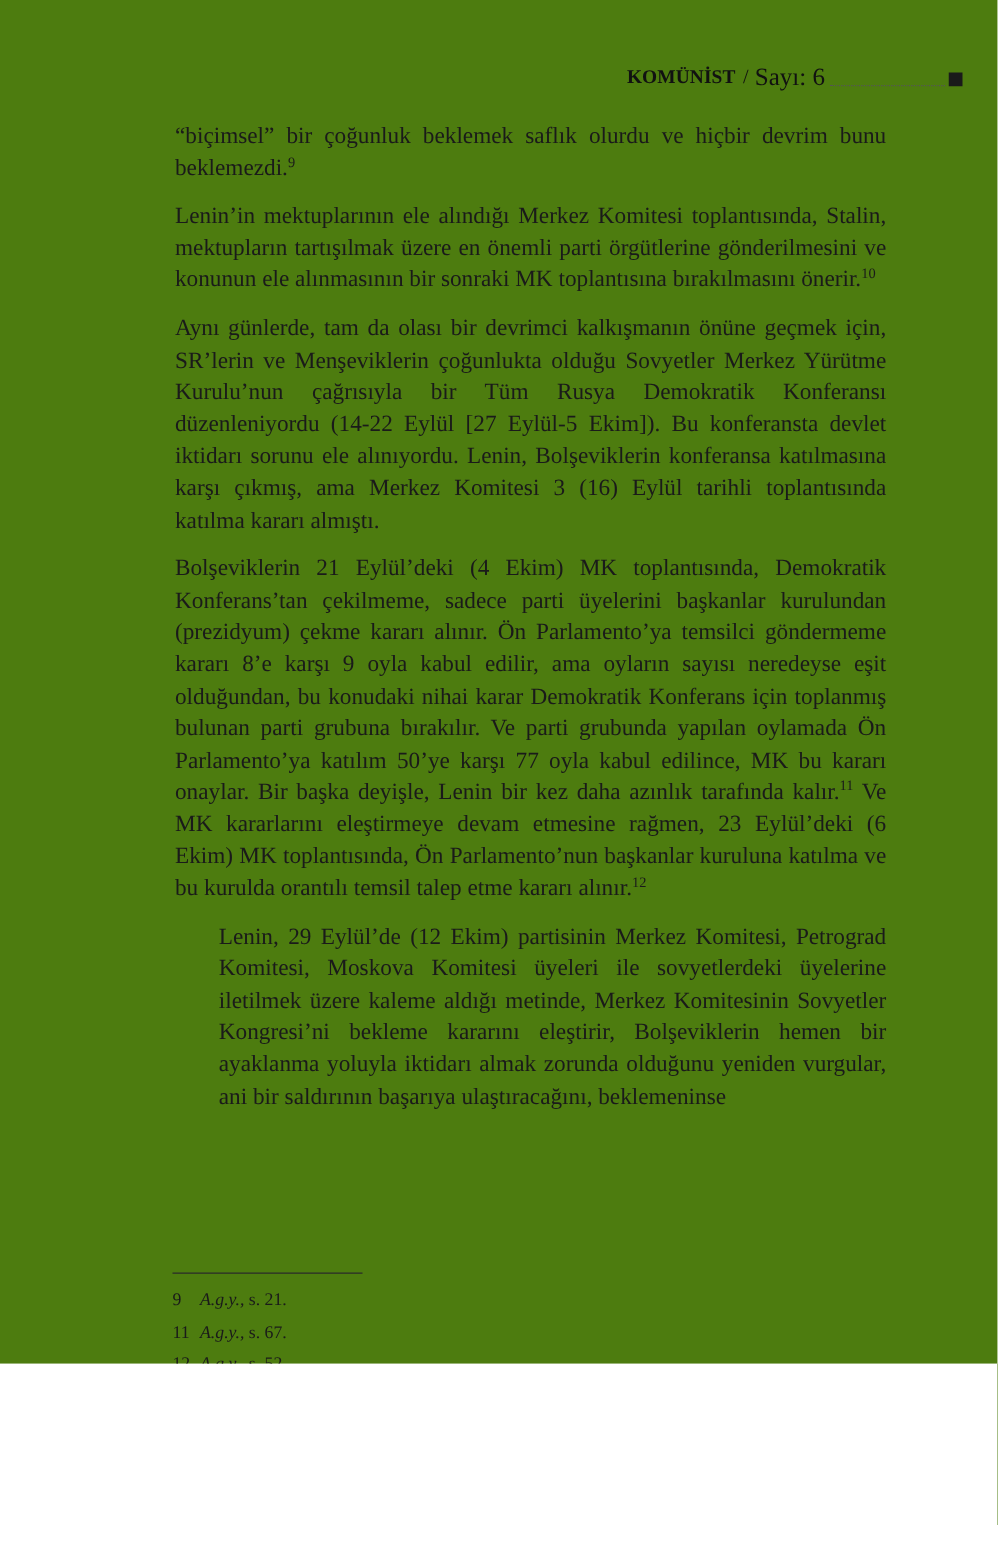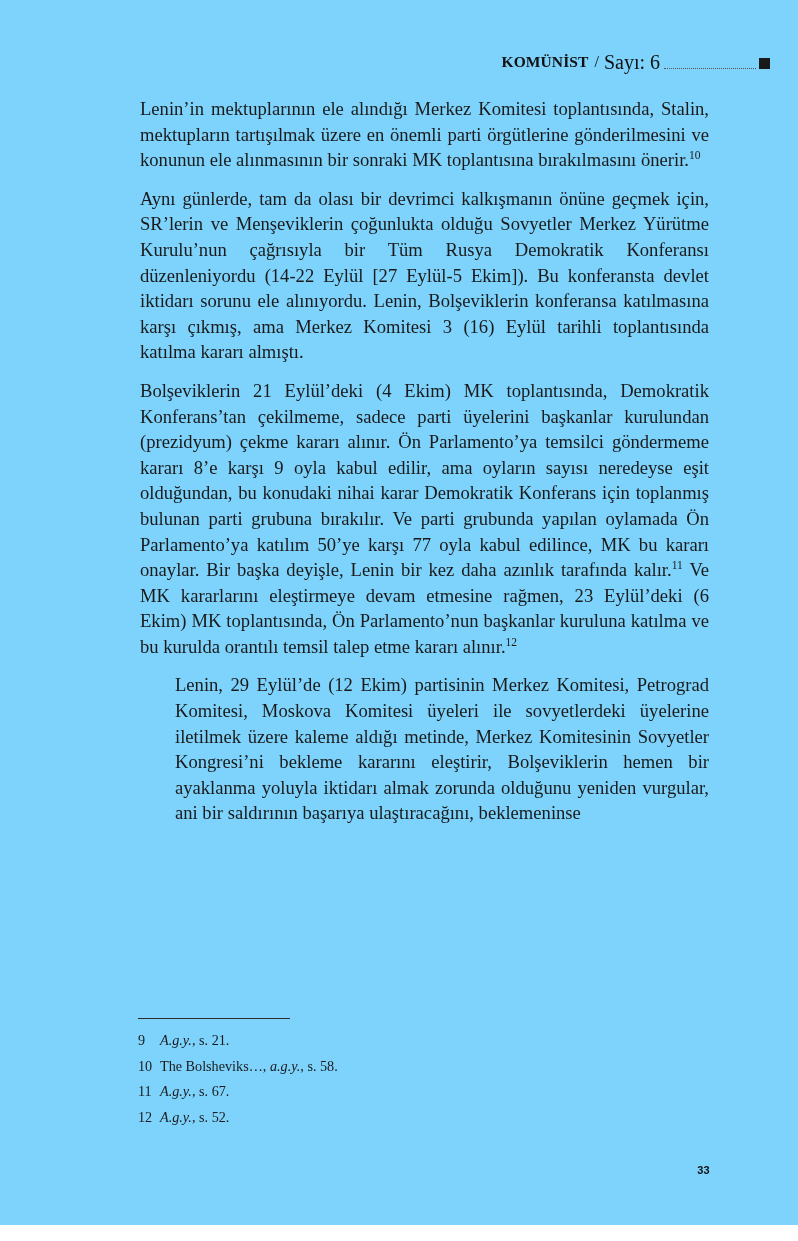--- a/index.html
+++ b/index.html
@@ -3,22 +3,22 @@
 <meta charset="utf-8">
 <style>
   html, body {
     margin: 0;
     padding: 0;
     background: #ffffff;
   }
   .page {
     position: relative;
     width: 798px;
-    height: 1225px;
-    background: #7dd3fc;
+    height: 1091px;
+    background: #4d7c0f;
     overflow: hidden;
     font-family: "Liberation Serif", "DejaVu Serif", serif;
     color: #1a1a1a;
     box-sizing: border-box;
   }
 
   
   .runhead {
     position: absolute;
     left: 140px;
@@ -138,38 +138,38 @@
   <div class="runhead">
     <span class="runhead-title">KOMÜNİST</span>
     <span class="runhead-sep">/</span>
     <span class="runhead-issue">Sayı: 6</span>
     <span class="runhead-dots"></span>
     <span class="runhead-square"></span>
   </div>
 
   <div class="column">
 
+    <p class="body-par"><span>“biçimsel” bir çoğunluk beklemek saflık olurdu ve hiçbir devrim bunu beklemezdi.</span><sup>9</sup></p>
 
     <p class="body-par"><span>Lenin’in mektuplarının ele alındığı Merkez Komitesi toplantısında, Stalin, mektupların tartışılmak üzere en önemli parti örgütlerine gönderilmesini ve konunun ele alınmasının bir sonraki MK toplantısına bırakılmasını önerir.</span><sup>10</sup></p>
 
     <p class="body-par"><span>Aynı günlerde, tam da olası bir devrimci kalkışmanın önüne geçmek için, SR’lerin ve Menşeviklerin çoğunlukta olduğu Sovyetler Merkez Yürütme Kurulu’nun çağrısıyla bir Tüm Rusya Demokratik Konferansı düzenleniyordu (14-22 Eylül [27 Eylül-5 Ekim]). Bu konferansta devlet iktidarı sorunu ele alınıyordu. Lenin, Bolşeviklerin konferansa katılmasına karşı çıkmış, ama Merkez Komitesi 3 (16) Eylül tarihli toplantısında katılma kararı almıştı.</span></p>
 
 
     <p class="body-par"><span>Bolşeviklerin 21 Eylül’deki (4 Ekim) MK toplantısında, Demokratik Konferans’tan çekilmeme, sadece parti üyelerini başkanlar kurulundan (prezidyum) çekme kararı alınır. Ön Parlamento’ya temsilci göndermeme kararı 8’e karşı 9 oyla kabul edilir, ama oyların sayısı neredeyse eşit olduğundan, bu konudaki nihai karar Demokratik Konferans için toplanmış bulunan parti grubuna bırakılır. Ve parti grubunda yapılan oylamada Ön Parlamento’ya katılım 50’ye karşı 77 oyla kabul edilince, MK bu kararı onaylar. Bir başka deyişle, Lenin bir kez daha azınlık tarafında kalır.</span><sup>11</sup> <span>Ve MK kararlarını eleştirmeye devam etmesine rağmen, 23 Eylül’deki (6 Ekim) MK toplantısında, Ön Parlamento’nun başkanlar kuruluna katılma ve bu kurulda orantılı temsil talep etme kararı alınır.</span><sup>12</sup></p>
 
     <p class="body-par"><span>Lenin, 29 Eylül’de (12 Ekim) partisinin Merkez Komitesi, Petrograd Komitesi, Moskova Komitesi üyeleri ile sovyetlerdeki üyelerine iletilmek üzere kaleme aldığı metinde, Merkez Komitesinin Sovyetler Kongresi’ni bekleme kararını eleştirir, Bolşeviklerin hemen bir ayaklanma yoluyla iktidarı almak zorunda olduğunu yeniden vurgular, ani bir saldırının başarıya ulaştıracağını, beklemeninse</span></p>
 
   </div>
 
   <div class="footnotes">
     <div class="footnote-rule"></div>
 
     <div class="footnote"><span class="fn-num">9</span><span class="fn-it">A.g.y.</span><span>, s. 21.</span></div>
 
-    <div class="footnote"><span class="fn-num">10</span><span>The Bolsheviks…, </span><span class="fn-it">a.g.y.</span><span>, s. 58.</span></div>
 
     <div class="footnote"><span class="fn-num">11</span><span class="fn-it">A.g.y.</span><span>, s. 67.</span></div>
 
     <div class="footnote"><span class="fn-num">12</span><span class="fn-it">A.g.y.</span><span>, s. 52.</span></div>
   </div>
 
   <div class="folio">33</div>
 
 </div>
 

